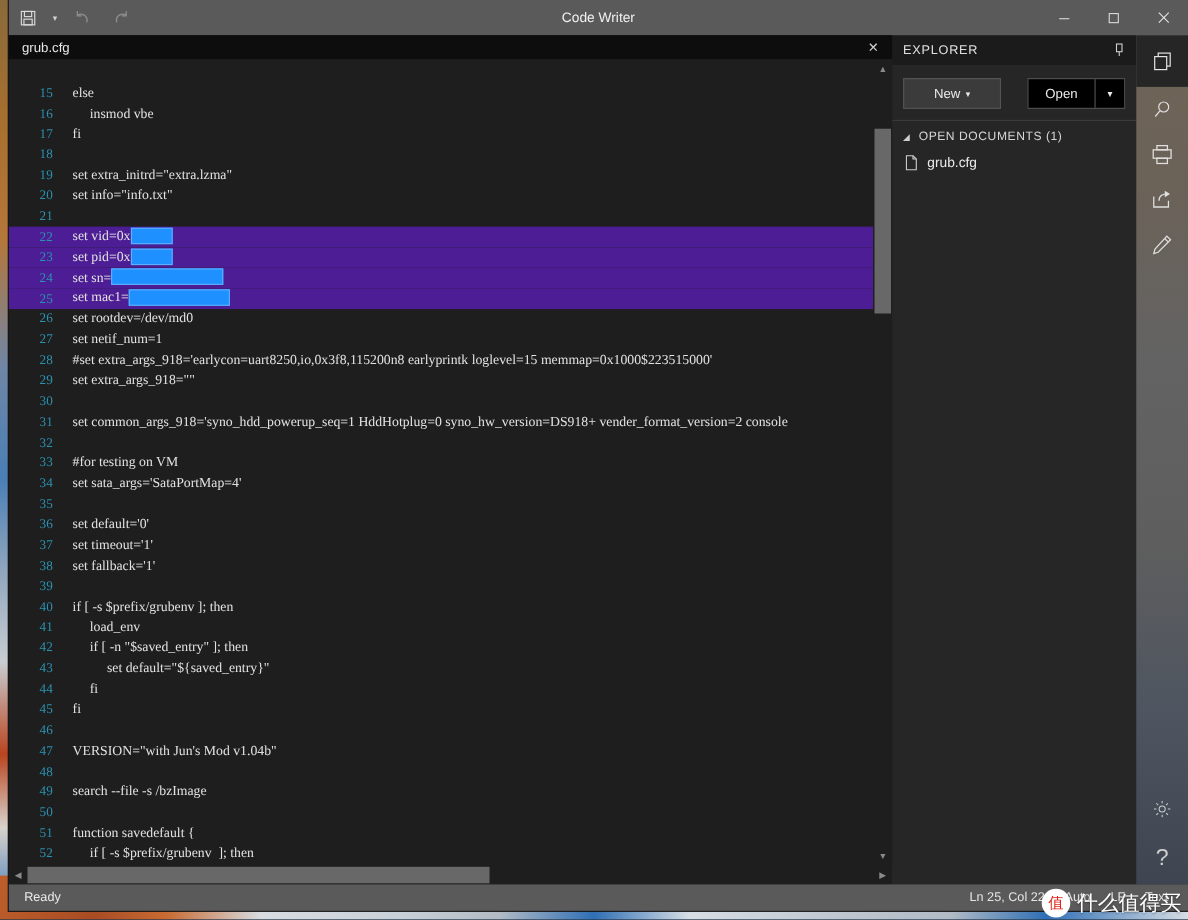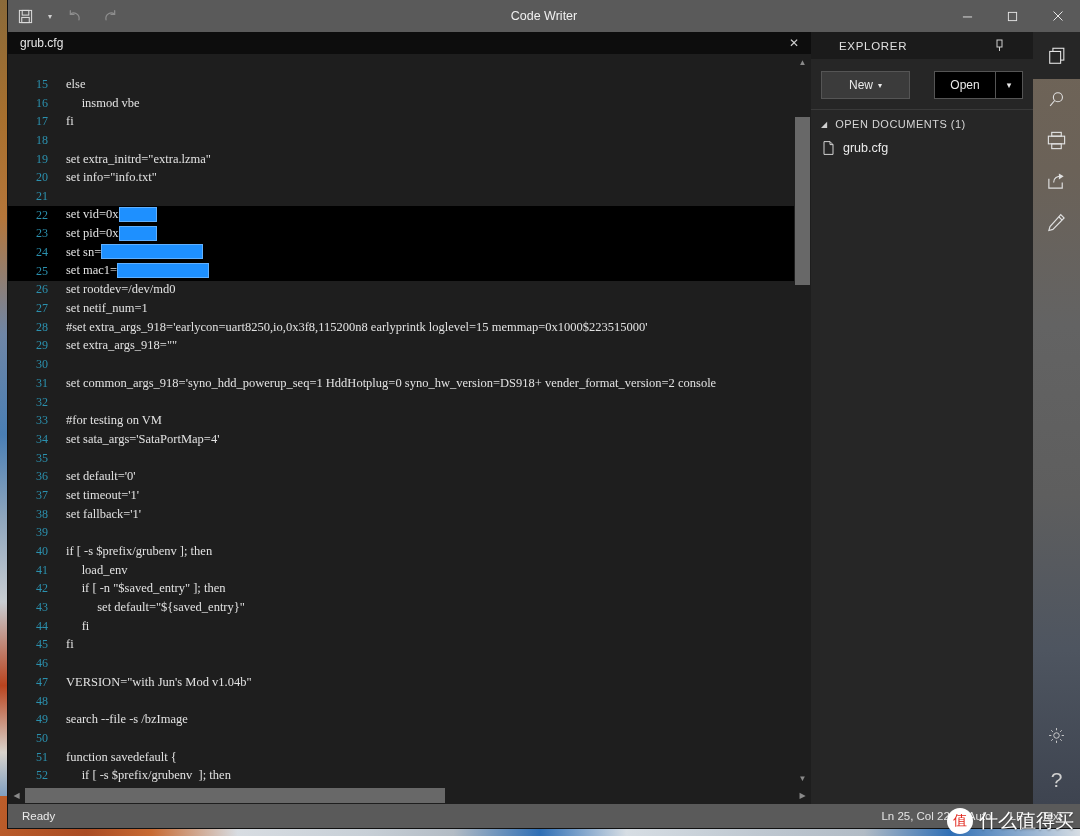--- a/index.html
+++ b/index.html
@@ -50,41 +50,41 @@
             padding:0 6px;position:relative;}
   #tab-label{font-size:12px;color:#e6e6e6;padding-left:6px;}
   #tab-close{margin-left:auto;color:#cfcfcf;font-size:12px;padding-right:6px;}
   
   #editorwrap{flex:1;display:flex;min-height:0;position:relative;background:#1e1e1e;}
   #editor{flex:1;overflow:hidden;position:relative;padding-top:21px;font-family:Liberation Serif, serif;}
   .line{height:18.7px;display:flex;align-items:center;white-space:pre;font-size:12.5px;}
   .ln{width:40px;min-width:40px;text-align:right;padding-right:8px;color:#2b91af;
       font-size:12px;}
   .code{color:#e2e2e2;padding-left:10px;position:relative;text-align:right;}
-  .line.sel{background:#000000;}
+  .line.sel{background:#4c1d95;}
   .line.sel .ln{color:#2b91af;}
   .redact{display:inline-block;vertical-align:middle;height:13px;background:#1e90ff;
           border:1px solid #5fb0ff;position:relative;top:-1px;}
   
   #vsb{width:17px;min-width:17px;background:#1e1e1e;position:relative;
        display:flex;flex-direction:column;align-items:center;}
   .vsb-arrow{height:17px;width:17px;display:flex;align-items:center;justify-content:center;
              color:#8a8a8a;font-size:8px;}
   #vsb-track{flex:1;width:17px;position:relative;}
   #vsb-thumb{position:absolute;left:1px;width:15px;top:46px;height:168px;background:#686868;}
   
   #hsb{height:17px;min-height:17px;background:#1e1e1e;display:flex;align-items:center;}
   .hsb-arrow{width:17px;height:17px;display:flex;align-items:center;justify-content:center;
              color:#8a8a8a;font-size:8px;}
   #hsb-track{flex:1;height:17px;position:relative;}
   #hsb-thumb{position:absolute;top:1px;left:0;height:15px;width:420px;background:#686868;}
   
   #rightpane{width:269px;display:flex;background:#2b2b2b;}
   #explorer{width:222px;background:#262626;display:flex;flex-direction:column;}
-  #exp-header{height:27px;display:flex;align-items:center;padding:0 28px;background:#1b1b1b;}
+  #exp-header{height:27px;display:flex;align-items:center;padding:0 10px;background:#1b1b1b;}
   #exp-title{font-size:11.5px;letter-spacing:.7px;color:#e0e0e0;}
   #exp-pin{margin-left:auto;color:#cfcfcf;font-size:12px;}
   #exp-buttons{display:flex;gap:24px;padding:12px 10px 10px 10px;}
   .exp-btn{height:26px;background:#3b3b3b;border:1px solid #555;color:#eaeaea;font-size:12px;
            display:flex;align-items:center;justify-content:center;}
   #btn-new{flex:1;}
   #btn-open-group{flex:1;display:flex;border:1px solid #555;height:26px;background:#000000;}
   #btn-open{flex:1;display:flex;align-items:center;justify-content:center;color:#eaeaea;font-size:12px;}
   #btn-open-arrow{width:26px;border-left:1px solid #555;display:flex;align-items:center;
                   justify-content:center;color:#eaeaea;font-size:9px;}

